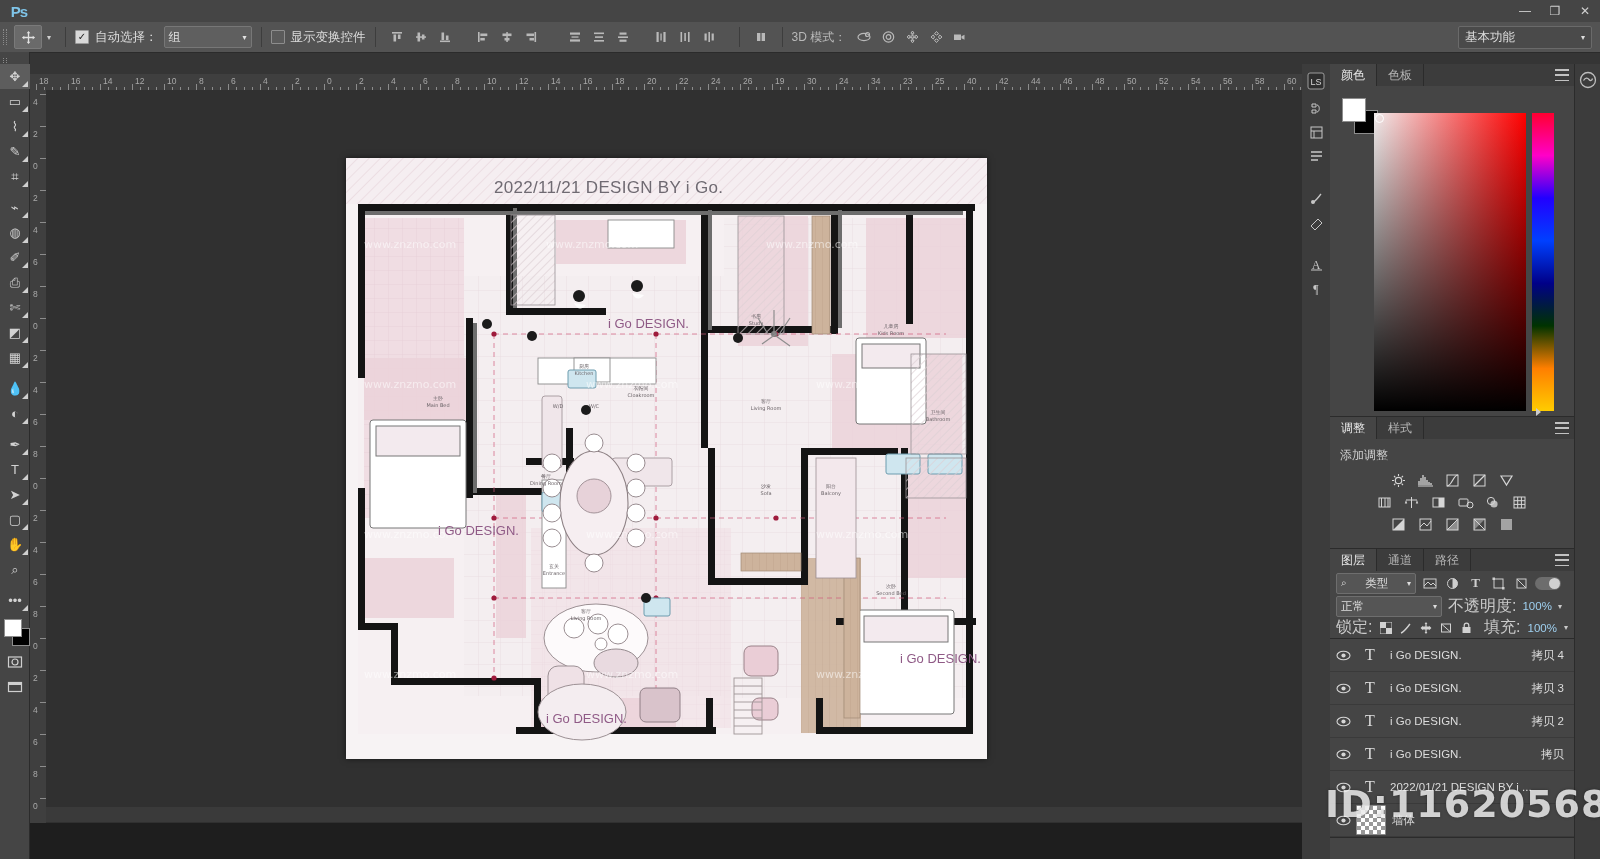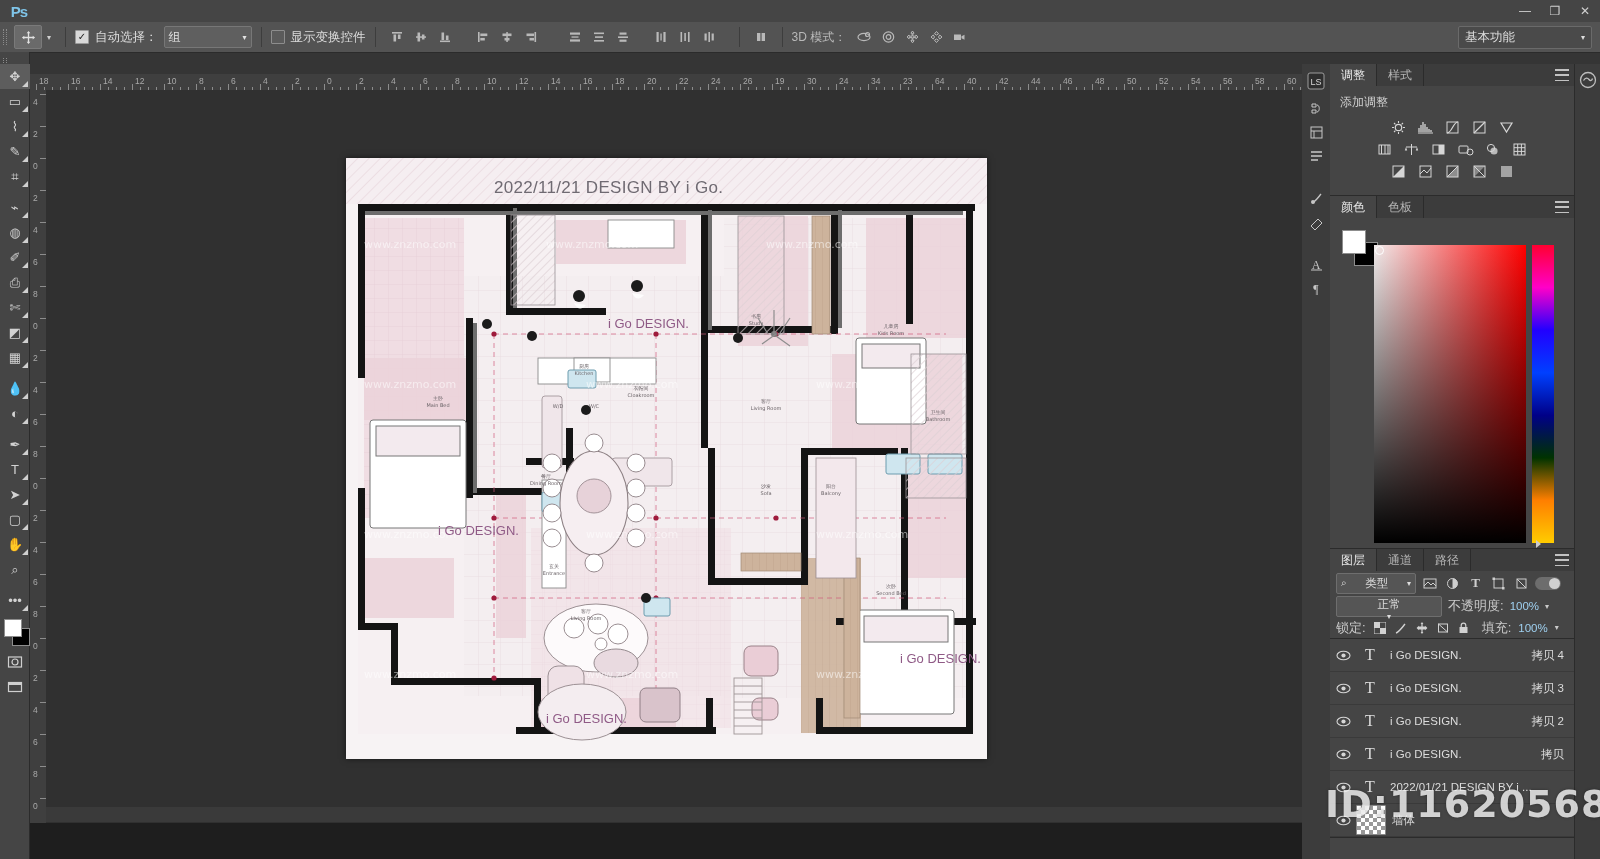--- a/index.html
+++ b/index.html
@@ -125,22 +125,22 @@
 
   
   .filterrow{height:24px;display:flex;align-items:center;padding:0 6px;gap:4px;}
   .fsel{width:70px;height:19px;background:#555;border:1px solid #6e6e6e;border-radius:2px;
         display:flex;align-items:center;justify-content:space-between;padding:0 4px;color:#ddd;font-size:11.5px;}
   .ficon{width:19px;height:19px;display:flex;align-items:center;justify-content:center;color:#cfcfcf;}
   .toggle-pill{width:26px;height:13px;border-radius:7px;background:#6d6d6d;position:relative;}
   .toggle-pill i{position:absolute;right:1px;top:1px;width:11px;height:11px;border-radius:50%;background:#d0d0d0;}
   .moderow{height:22px;display:flex;align-items:center;padding:0 6px;gap:6px;}
   .modesel{width:96px;height:19px;background:#555;border:1px solid #6e6e6e;border-radius:2px;
-           display:flex;align-items:center;justify-content:space-between;padding:0 4px;color:#ddd;font-size:11.5px;flex-direction:column;}
-  .minilbl{color:#cacaca;font-size:13px;white-space:nowrap;}
+           display:flex;align-items:center;justify-content:space-between;padding:0 4px;color:#ddd;font-size:11.5px;}
+  .minilbl{color:#cacaca;font-size:16px;white-space:nowrap;}
   .numfld{color:#9fd0f0;font-size:11.5px;}
   .lockrow{height:21px;display:flex;align-items:center;padding:0 6px;gap:7px;}
   .lock-ic{width:14px;height:14px;display:flex;align-items:center;justify-content:center;color:#d2d2d2;}
   .layerlist{border-top:1px solid #2b2b2b;}
   .lrow{height:32px;display:flex;align-items:center;border-bottom:1px solid #3a3a3a;background:#454545;}
   .lrow.sel{background:#5a5a5a;}
   .leye{width:26px;height:32px;display:flex;align-items:center;justify-content:center;color:#d6d6d6;}
   .lthumb{width:28px;height:28px;margin-right:6px;display:flex;align-items:center;justify-content:center;
           color:#ddd;font-family:"Liberation Serif",serif;font-size:16px;}
   .lthumb.chk{border:1px solid #888;
@@ -572,21 +572,21 @@
         <div class="rk" style="left: 841px; top: 2px;">34</div>
         <div class="rt" style="left: 838px; top: 10px; width: 1px; height: 6px;"></div>
         <div class="rt" style="left: 846px; top: 13px; width: 1px; height: 3px;"></div>
         <div class="rt" style="left: 854px; top: 13px; width: 1px; height: 3px;"></div>
         <div class="rt" style="left: 862px; top: 13px; width: 1px; height: 3px;"></div>
         <div class="rk" style="left: 873px; top: 2px;">23</div>
         <div class="rt" style="left: 870px; top: 10px; width: 1px; height: 6px;"></div>
         <div class="rt" style="left: 878px; top: 13px; width: 1px; height: 3px;"></div>
         <div class="rt" style="left: 886px; top: 13px; width: 1px; height: 3px;"></div>
         <div class="rt" style="left: 894px; top: 13px; width: 1px; height: 3px;"></div>
-        <div class="rk" style="left: 905px; top: 2px;">64</div>
+        <div class="rk" style="left: 905px; top: 2px;">25</div>
         <div class="rt" style="left: 902px; top: 10px; width: 1px; height: 6px;"></div>
         <div class="rt" style="left: 910px; top: 13px; width: 1px; height: 3px;"></div>
         <div class="rt" style="left: 918px; top: 13px; width: 1px; height: 3px;"></div>
         <div class="rt" style="left: 926px; top: 13px; width: 1px; height: 3px;"></div>
         <div class="rk" style="left: 937px; top: 2px;">40</div>
         <div class="rt" style="left: 934px; top: 10px; width: 1px; height: 6px;"></div>
         <div class="rt" style="left: 942px; top: 13px; width: 1px; height: 3px;"></div>
         <div class="rt" style="left: 950px; top: 13px; width: 1px; height: 3px;"></div>
         <div class="rt" style="left: 958px; top: 13px; width: 1px; height: 3px;"></div>
         <div class="rk" style="left: 969px; top: 2px;">42</div>
@@ -1003,20 +1003,45 @@
         <svg width="15" height="15" viewBox="0 0 15 15">
           <text x="7" y="12" font-size="12" fill="#c6c6c6" text-anchor="middle" font-family="Liberation Serif">¶</text>
         </svg>
       </div>
   </div>
 
   <div class="panels">
 
     <div class="pgroup">
       <div class="ptabs">
+        <div class="ptab act">颜色</div>
+        <div class="ptab">色板</div>
+        <div class="pmenu">
+            <i></i>
+            <i></i>
+            <i></i>
+          </div>
+      </div>
+      <div class="pbody colorpanel">
+        <div class="cp-sw">
+          <div class="cp-bg"></div>
+          <div class="cp-fg"></div>
+        </div>
+        <div class="cp-field">
+          <div class="ovl"></div>
+            <div class="shade"></div>
+        </div>
+        <div class="cp-marker"></div>
+        <div class="cp-strip"></div>
+        <div style="position:absolute;left:206px;top:322px;width:0;height:0;border-left:5px solid #ccc;border-top:4px solid transparent;border-bottom:4px solid transparent"></div>
+      </div>
+    </div>
+
+    <div class="pgroup">
+      <div class="ptabs">
         <div class="ptab act">调整</div>
         <div class="ptab">样式</div>
         <div class="pmenu">
             <i></i>
             <i></i>
             <i></i>
           </div>
       </div>
       <div class="pbody adjpanel">
         <div class="adj-title">添加调整</div>
@@ -1115,45 +1140,20 @@
                 <path d="M2 2l11 11" stroke="#d6d6d6"></path>
                 <path d="M2 2h11L2 13z" fill="#d6d6d6" opacity=".45"></path>
               </svg>
             </div>
           <div class="adj-ic">
               <svg width="15" height="15" viewBox="0 0 15 15">
                 <rect x="2" y="2" width="11" height="11" fill="#d6d6d6" opacity=".65"></rect>
               </svg>
             </div>
         </div>
-      </div>
-    </div>
-
-    <div class="pgroup">
-      <div class="ptabs">
-        <div class="ptab act">颜色</div>
-        <div class="ptab">色板</div>
-        <div class="pmenu">
-            <i></i>
-            <i></i>
-            <i></i>
-          </div>
-      </div>
-      <div class="pbody colorpanel">
-        <div class="cp-sw">
-          <div class="cp-bg"></div>
-          <div class="cp-fg"></div>
-        </div>
-        <div class="cp-field">
-          <div class="ovl"></div>
-            <div class="shade"></div>
-        </div>
-        <div class="cp-marker"></div>
-        <div class="cp-strip"></div>
-        <div style="position:absolute;left:206px;top:322px;width:0;height:0;border-left:5px solid #ccc;border-top:4px solid transparent;border-bottom:4px solid transparent"></div>
       </div>
     </div>
 
     <div class="pgroup">
       <div class="ptabs">
         <div class="ptab act">图层</div>
         <div class="ptab">通道</div>
         <div class="ptab">路径</div>
         <div class="pmenu">
             <i></i>

